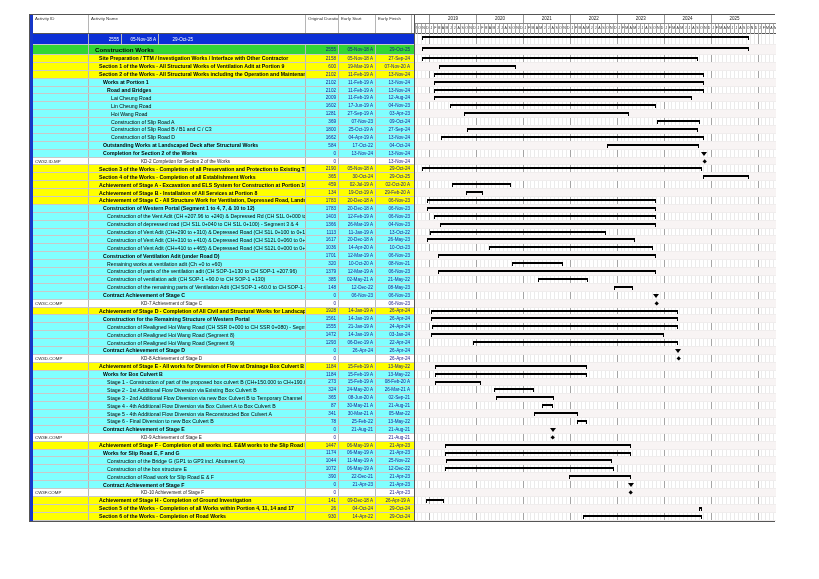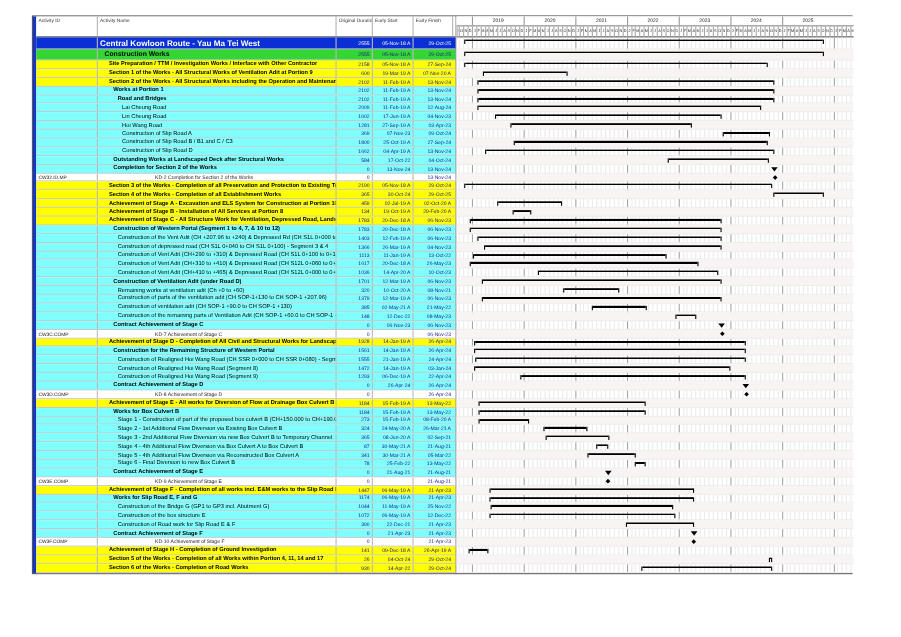--- a/index.html
+++ b/index.html
@@ -62,23 +62,20 @@
     <div class="t-header">
       <div class="hc c-id">Activity ID</div>
       <div class="hc c-name">Activity Name</div>
       <div class="hc c-dur">Original Duration</div>
       <div class="hc c-es">Early Start</div>
       <div class="hc c-ef">Early Finish</div>
     </div>
     <div id="t-rows">
         <div class="tr rowB" style="height: 11px;">
           <div class="tc c-id"></div>
-          <div class="tc c-name" style="padding-left: 2px;">
-            <span class="name-txt">Central Kowloon Route - Yau Ma Tei West</span>
-          </div>
           <div class="tc c-dur">
             <span class="val-txt">2555</span>
           </div>
           <div class="tc c-es">
             <span class="val-txt">05-Nov-18 A</span>
           </div>
           <div class="tc c-ef">
             <span class="val-txt">29-Oct-25</span>
           </div>
         </div>

